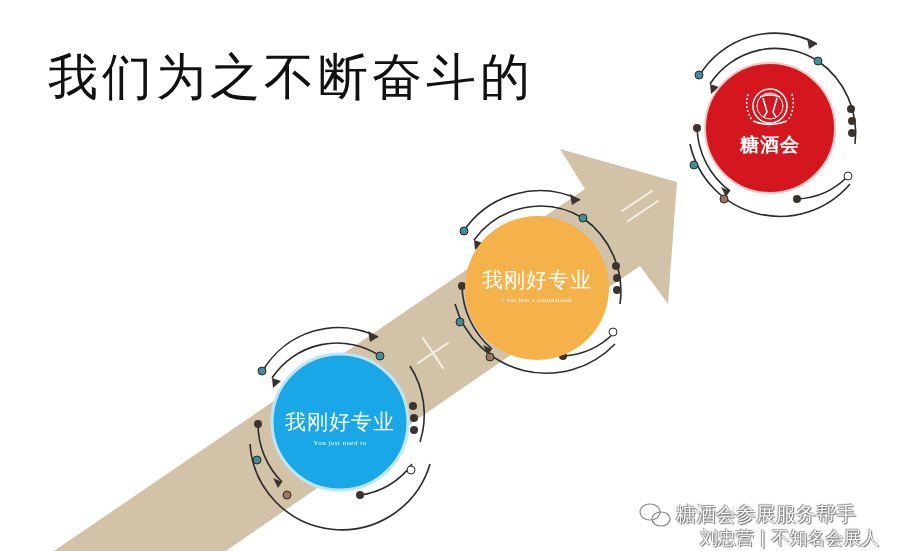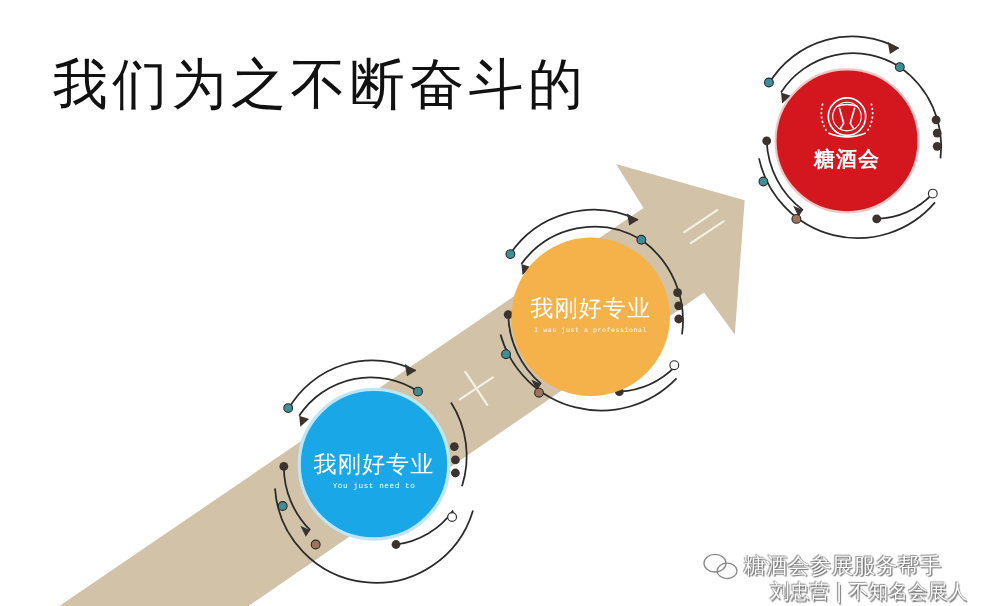--- a/index.html
+++ b/index.html
@@ -3,21 +3,21 @@
 <meta charset="utf-8">
 <style>
   html, body { margin:0; padding:0; }
   body { width:900px; height:551px; background:#ffffff; position:relative; overflow:hidden;
          font-family: "DejaVu Sans", "Liberation Sans", sans-serif; }
   #stage { position:absolute; left:0; top:4px; width:861px; height:551px; }
   .title { position:absolute; left:48px; top:40px; font-size:50px; letter-spacing:4px; color:#111;
            font-family:"DejaVu Sans", sans-serif; font-weight:400; white-space:nowrap; }
   .circle-text { position:absolute; color:#ffffff; text-align:center; white-space:nowrap; }
   .cn { font-size:21px; letter-spacing:1px; }
-  .en { font-family:Liberation Mono, monospace; font-size:7px; letter-spacing:0.5px; margin-top:3px; }
+  .en { font-family:Liberation Serif, serif; font-size:7px; letter-spacing:0.5px; margin-top:3px; }
   .wm { position:absolute; color:#ffffff; white-space:nowrap;
         text-shadow: 0 0 1px #555, 1px 1px 1px #777, -1px -1px 1px #999; }
   .wm1 { left:676px; top:497px; font-size:20px; }
   .wm2 { left:700px; top:522px; font-size:18px; }
 </style>
 </head>
 <body>
 
 <div id="stage">
   <svg width="900" height="551" viewBox="0 0 900 551" style="position:absolute;left:0;top:0;">

